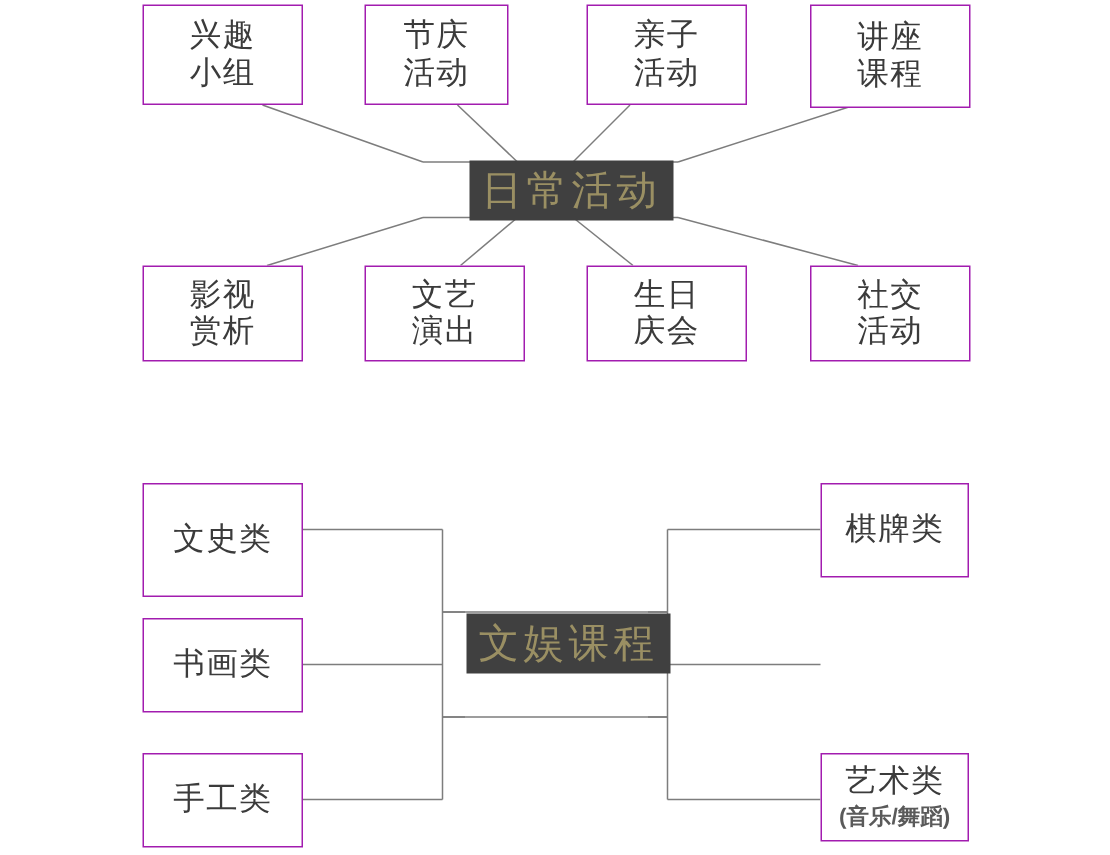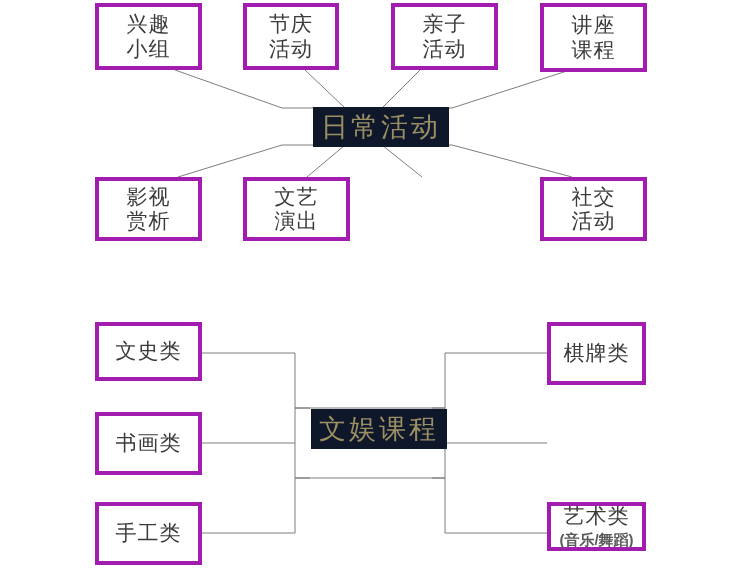--- a/index.html
+++ b/index.html
@@ -9,21 +9,21 @@
     background:#ffffff;
     font-family:"Liberation Sans","DejaVu Sans",sans-serif;
     overflow:hidden;
   }
   #stage{position:relative;width:740px;height:570px;}
 
   
   .node{
     position:absolute;
     box-sizing:border-box;
-    border:4px solid #a21caf;
+    border:1px solid #a21caf;
     background:#ffffff;
     display:flex;
     flex-direction:column;
     align-items:center;
     justify-content:center;
     color:#3b3b3b;
     font-size:21px;
     line-height:1.16;
     letter-spacing:1px;
     font-weight:400;
@@ -41,21 +41,21 @@
   }
 
   
   .hub{
     position:absolute;
     color:#9a8f63;
     font-size:27px;
     letter-spacing:3px;
     white-space:nowrap;
     z-index:4;
-    background:#0f172a;
+    background:#404040;
     padding:2px 8px;
   }
 
   
   .wires{
     position:absolute;
     left:0;top:0;
     width:740px;height:570px;
     z-index:1;
     pointer-events:none;
@@ -107,20 +107,24 @@
   <div class="hub" style="left:313px;top:107px;">日常活动</div>
 
   <div class="node" style="left:95px;top:177px;width:107px;height:64px;">
     <span class="ln">影视</span>
     <span class="ln">赏析</span>
   </div>
   <div class="node" style="left:243px;top:177px;width:107px;height:64px;">
     <span class="ln">文艺</span>
     <span class="ln">演出</span>
   </div>
+  <div class="node" style="left:391px;top:177px;width:107px;height:64px;">
+    <span class="ln">生日</span>
+    <span class="ln">庆会</span>
+  </div>
   <div class="node" style="left:540px;top:177px;width:107px;height:64px;">
     <span class="ln">社交</span>
     <span class="ln">活动</span>
   </div>
 
   <svg class="wires" viewBox="0 0 740 570" width="740" height="570" aria-hidden="true">
 
     <line x1="295" y1="353" x2="295" y2="533"></line>
     <line x1="202" y1="353" x2="295" y2="353"></line>
     <line x1="202" y1="443" x2="295" y2="443"></line>
@@ -134,33 +138,33 @@
 
     <line x1="445" y1="353" x2="445" y2="533"></line>
     <line x1="445" y1="353" x2="547" y2="353"></line>
     <line x1="445" y1="443" x2="547" y2="443"></line>
     <line x1="445" y1="533" x2="547" y2="533"></line>
 
     <line x1="295" y1="408" x2="445" y2="408"></line>
     <line x1="295" y1="478" x2="445" y2="478"></line>
   </svg>
 
-  <div class="node" style="left:95px;top:322px;width:107px;height:59px;">
+  <div class="node" style="left:95px;top:322px;width:107px;height:76px;">
     <span class="ln">文史类</span>
   </div>
   <div class="node" style="left:95px;top:412px;width:107px;height:63px;">
     <span class="ln">书画类</span>
   </div>
   <div class="node" style="left:95px;top:502px;width:107px;height:63px;">
     <span class="ln">手工类</span>
   </div>
 
   <div class="hub" style="left:311px;top:409px;">文娱课程</div>
 
   <div class="node" style="left:547px;top:322px;width:99px;height:63px;">
     <span class="ln">棋牌类</span>
   </div>
-  <div class="node" style="left:547px;top:502px;width:99px;height:49px;">
+  <div class="node" style="left:547px;top:502px;width:99px;height:59px;">
     <span class="ln">艺术类</span>
     <span class="sub">(音乐/舞蹈)</span>
   </div>
 
 </div>
 
 </body></html>

